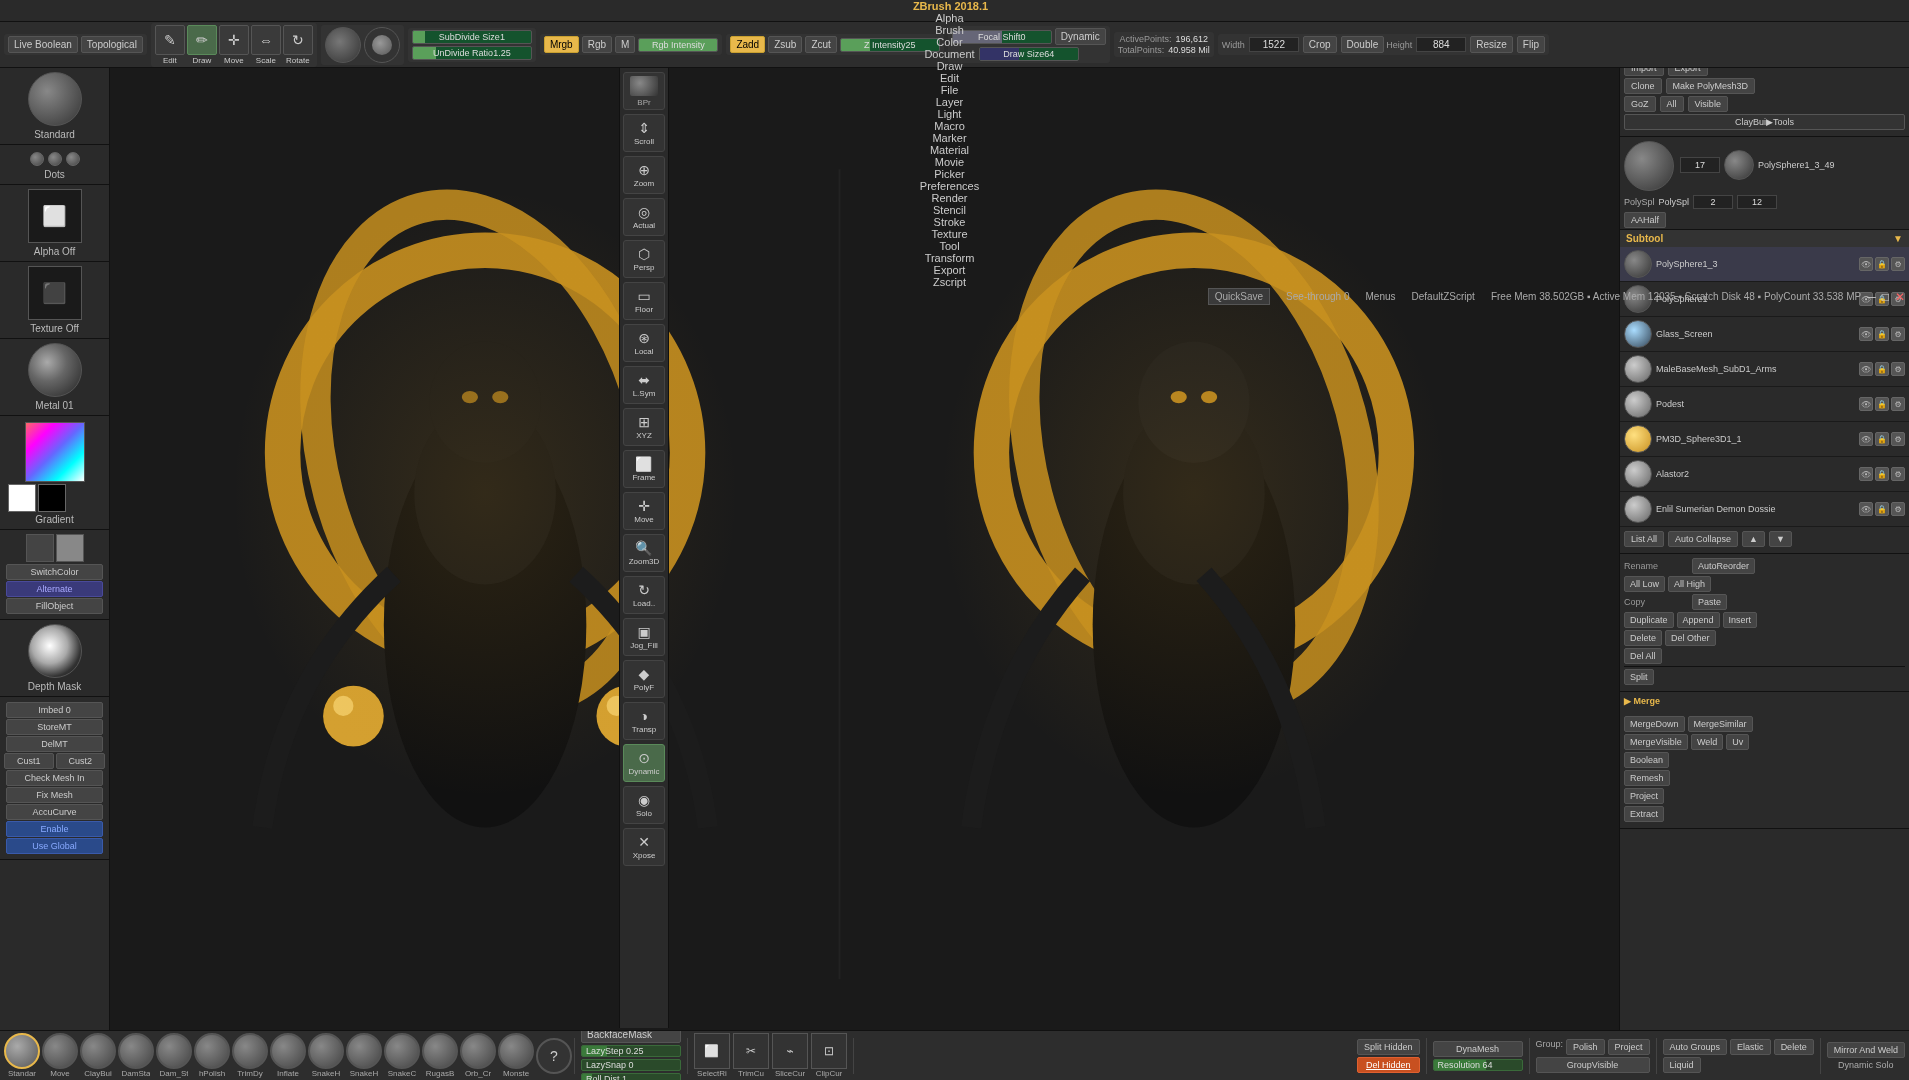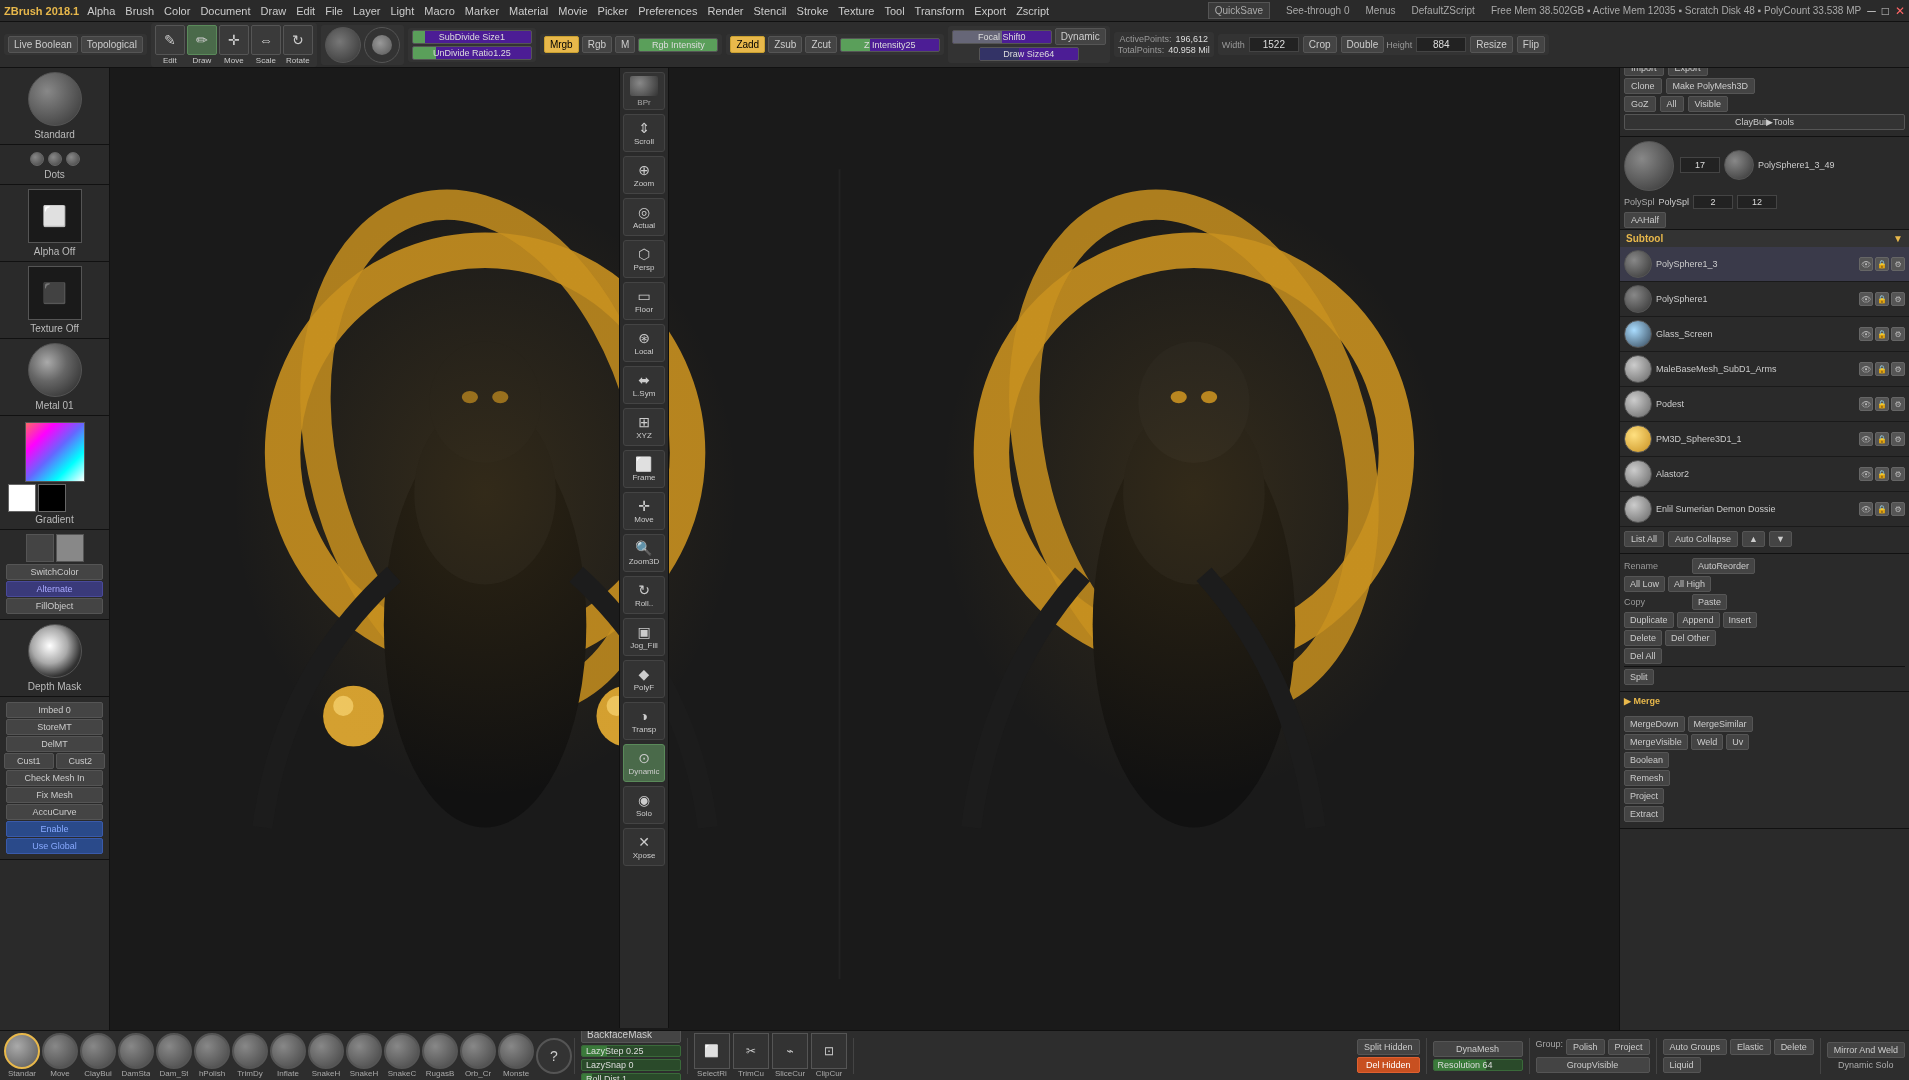--- a/index.html
+++ b/index.html
@@ -19,20 +19,21 @@
       width: 100%;
       height: 22px;
       background: #2a2a2a;
       display: flex;
       align-items: center;
       padding: 0 4px;
       border-bottom: 1px solid #111;
       position: absolute;
       top: 0; left: 0;
       z-index: 100;
+      flex-direction: column;
     }
     .top-bar-app {
       color: #e8b84b;
       font-weight: bold;
       font-size: 11px;
       margin-right: 8px;
     }
     .top-bar-item {
       color: #cccccc;
       font-size: 11px;
@@ -96,21 +97,21 @@
       padding: 1px 4px;
       width: 50px;
       text-align: center;
     }
     .tb2-slider-row {
       display: flex;
       align-items: center;
       gap: 3px;
     }
     .tb2-slider {
-      background: #4c1d95;
+      background: #14532d;
       border: 1px solid #555;
       border-radius: 2px;
       height: 14px;
       width: 120px;
       position: relative;
       overflow: hidden;
     }
     .tb2-slider-fill {
       background: #5a9f5a;
       height: 100%;
@@ -462,21 +463,21 @@
     .bt-btn {
       background: #444;
       border: 1px solid #555;
       color: #ccc;
       font-size: 9px;
       padding: 2px 6px;
       cursor: pointer;
       border-radius: 2px;
       white-space: nowrap;
     }
-    .bt-btn.orange { background: #c85020; border-color: #e06030; color: #fff; }
+    .bt-btn.orange { background: #c85020; border-color: #e06030; color: #fff; text-decoration: underline; }
 
     
     .quicksave-label {
       background: #3a3a3a;
       border: 1px solid #555;
       color: #aaa;
       font-size: 9px;
       padding: 2px 6px;
       cursor: pointer;
     }
@@ -878,21 +879,21 @@
   <div class="rt-btn">
       <span class="rt-btn-icon">✛</span>
       <span>Move</span>
     </div>
   <div class="rt-btn">
       <span class="rt-btn-icon">🔍</span>
       <span>Zoom3D</span>
     </div>
   <div class="rt-btn">
       <span class="rt-btn-icon">↻</span>
-      <span>Roll..</span>
+      <span>Load..</span>
     </div>
   <div class="rt-btn">
       <span class="rt-btn-icon">▣</span>
       <span>Jog_Fill</span>
     </div>
   <div class="rt-btn">
       <span class="rt-btn-icon">◆</span>
       <span>PolyF</span>
     </div>
   <div class="rt-btn">

